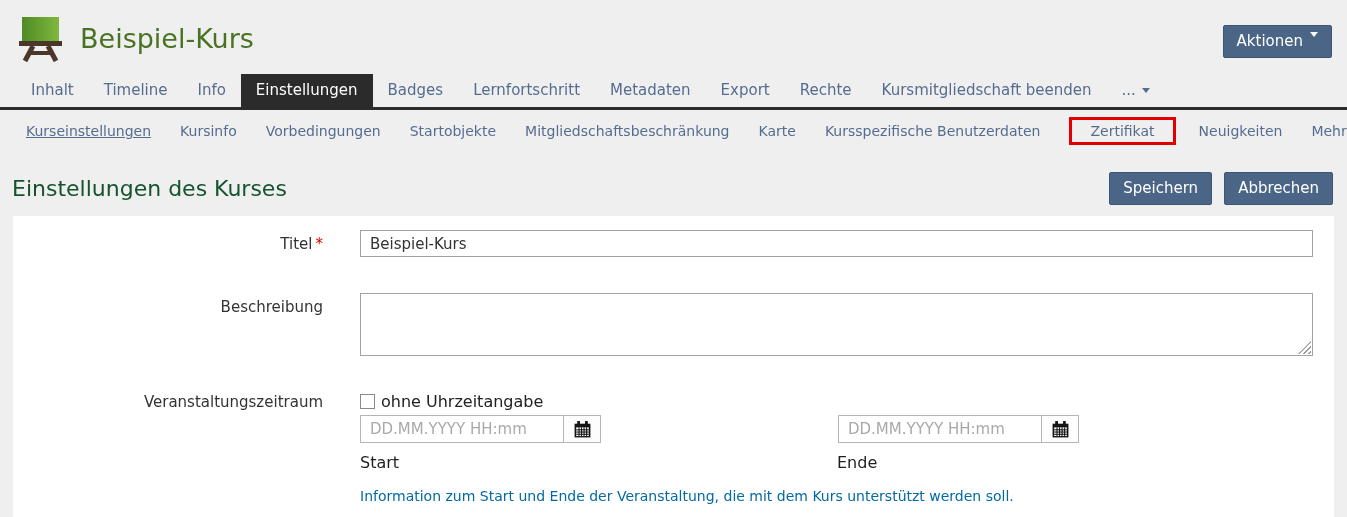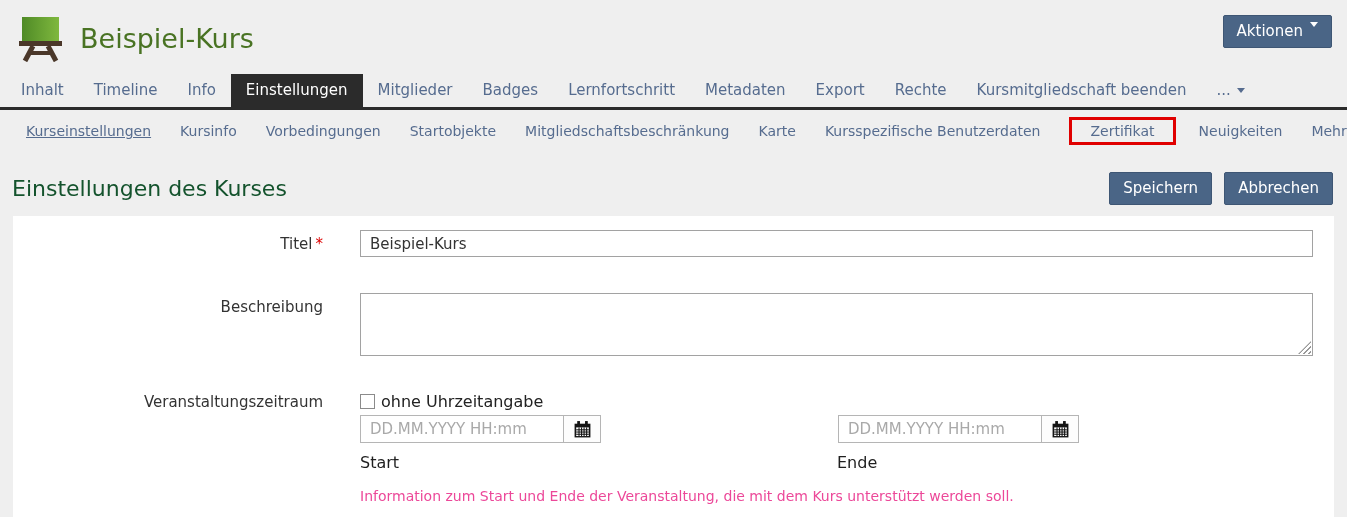--- a/index.html
+++ b/index.html
@@ -18,41 +18,41 @@
     position: relative;
   }
   .course-icon { width: 46px; height: 47px; flex-shrink: 0; }
   .course-title {
     margin-left: 17px;
     font-size: 27px;
     color: #497323;
     font-weight: 400;
   }
   .actions-btn {
-    position: absolute; right: 15px; top: 15px;
+    position: absolute; right: 15px; top: 25px;
     background: #4a6586; color: #fff;
     border: 1px solid #3e5674;
     font-size: 15px;
     padding: 6px 13px 7px;
     border-radius: 2px;
     cursor: pointer;
     display: flex; align-items: flex-start; gap: 7px;
     font-family: inherit;
   }
   .caret {
     width: 0; height: 0; display: inline-block;
     border-left: 4px solid transparent;
     border-right: 4px solid transparent;
     border-top: 5px solid currentColor;
   }
 
   
   .tabbar {
     display: flex; align-items: flex-end;
-    padding-left: 6px;
+    padding-left: 16px;
     border-bottom: 3px solid #2b2b2b;
     margin-top: 4px;
     text-align: center;
   }
   .tab-item {
     font-size: 15px;
     color: #566c8f;
     padding: 7px 15px 8px;
     cursor: pointer;
     white-space: nowrap;
@@ -174,21 +174,21 @@
     border-left: none;
     background: #fdfdfd;
     display: flex; align-items: center; justify-content: center;
     cursor: pointer;
     padding: 0;
   }
   .date-labels { display: flex; margin-top: 10px; font-size: 16px; color: #1f1f1f; }
   .date-labels .start { width: 477px; }
   .period-info {
     margin-top: 16px;
-    font-size: 14px; color: #ec4899;
+    font-size: 14px; color: #0369a1;
   }
 </style>
 </head>
 <body>
 
 <div class="app-header">
   <svg class="course-icon" viewBox="0 0 46 47">
     <defs>
       <linearGradient id="boardGrad" x1="0" y1="0" x2="1" y2="0">
         <stop offset="0" stop-color="#4f8a26"></stop>
@@ -217,24 +217,20 @@
     <div class="tab-item">
       <span>Timeline</span>
 
     </div>
     <div class="tab-item">
       <span>Info</span>
 
     </div>
     <div class="tab-item active">
       <span>Einstellungen</span>
-
-    </div>
-    <div class="tab-item">
-      <span>Mitglieder</span>
 
     </div>
     <div class="tab-item">
       <span>Badges</span>
 
     </div>
     <div class="tab-item">
       <span>Lernfortschritt</span>
 
     </div>

